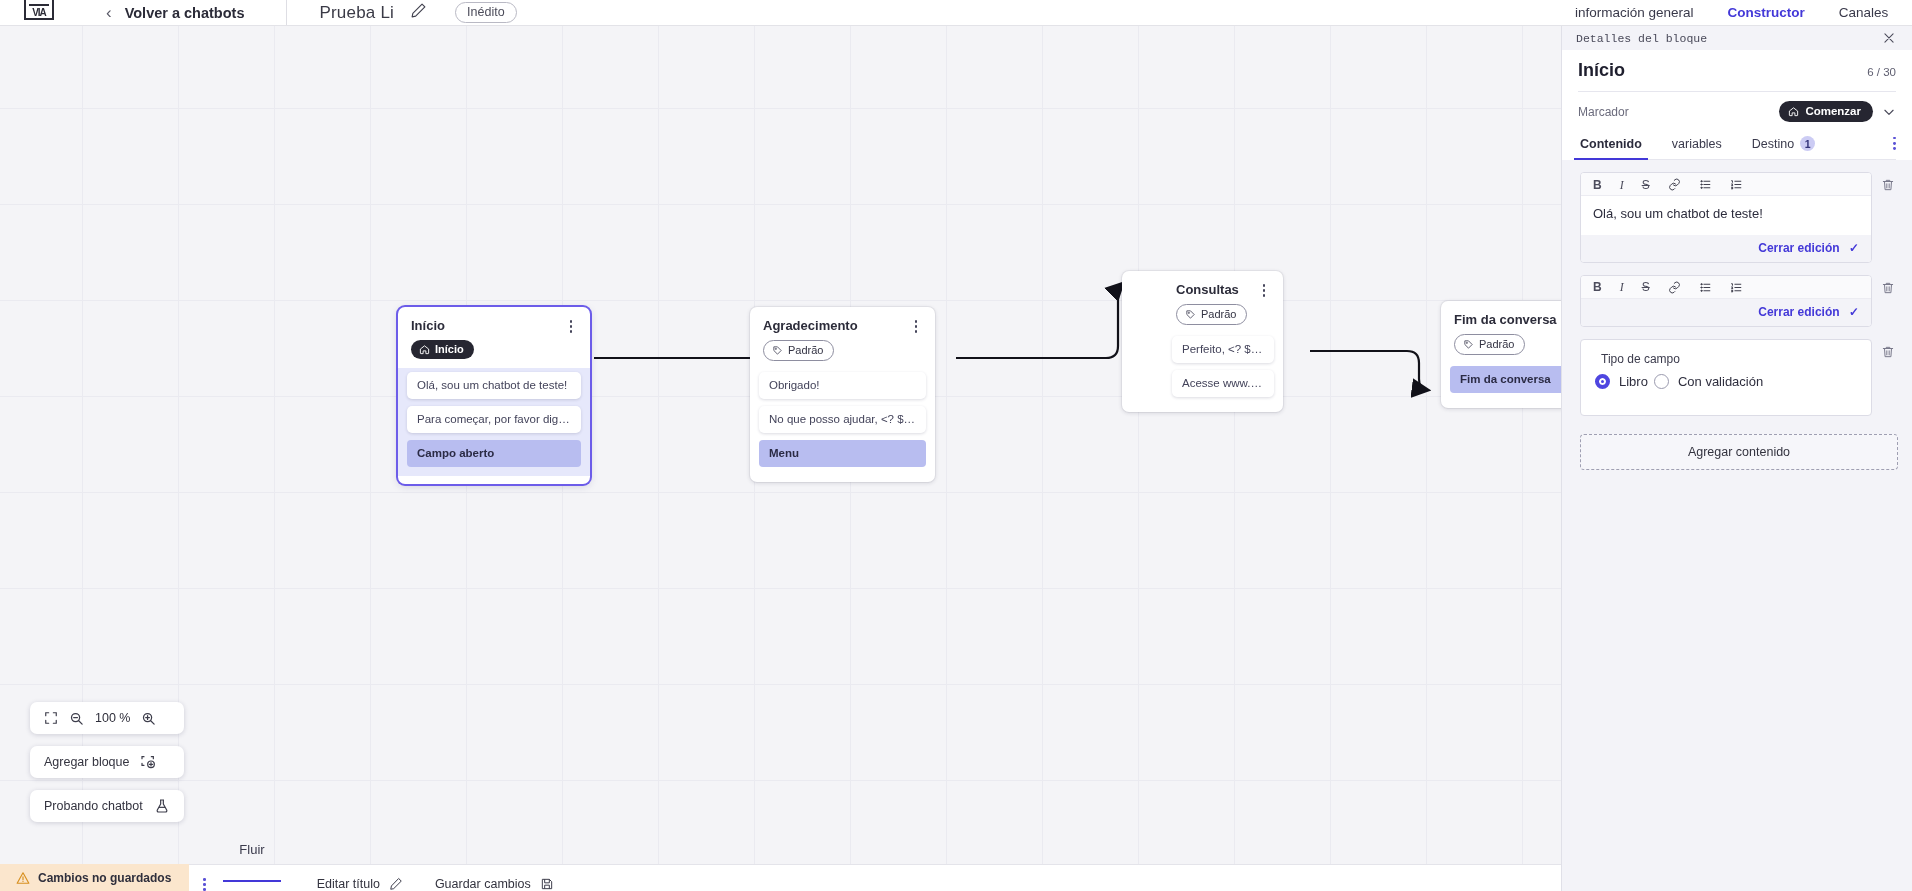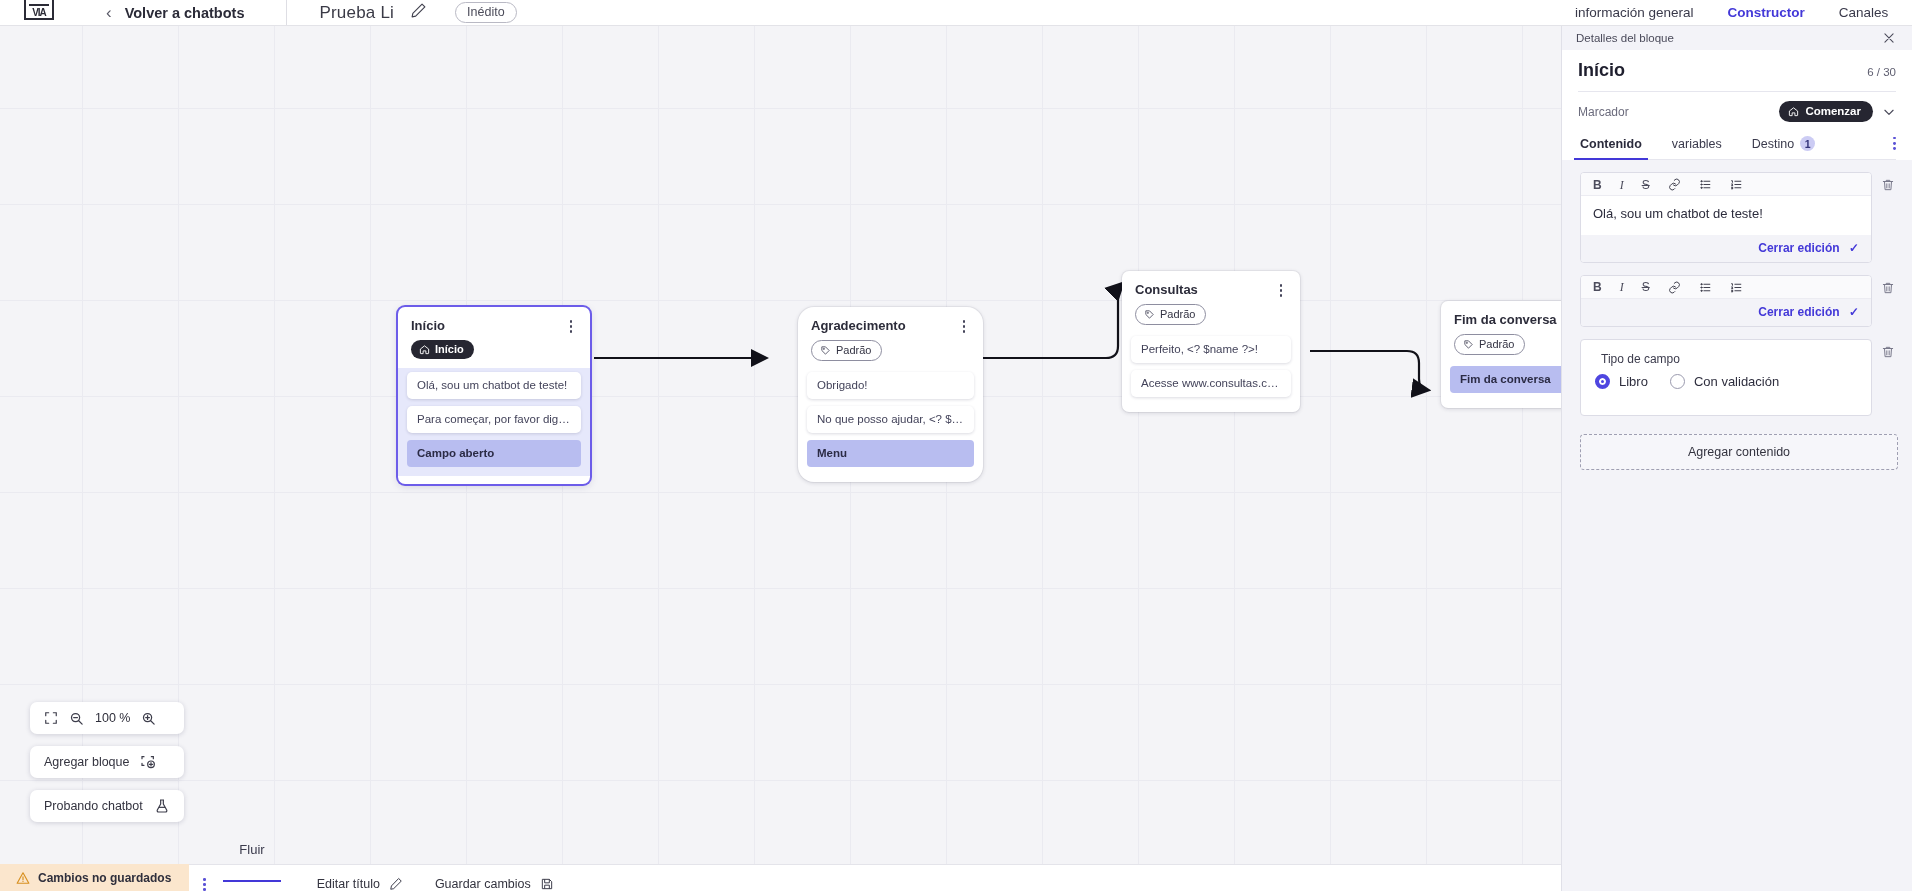--- a/index.html
+++ b/index.html
@@ -144,21 +144,21 @@
     color: #33333f; margin-left: 32px;
   }
 
   
   .panel {
     position: absolute; top: 26px; right: 0; width: 351px; height: 865px;
     background: #f3f3f8; border-left: 1px solid #e0e0e8; overflow: hidden;
   }
   .panel-head {
     height: 24px; display: flex; align-items: center; justify-content: space-between;
-    padding: 0 16px 0 14px; font-size: 11.5px; color: #4a4a5a; background: #f3f3f8;
+    padding: 0 16px 0 14px; font-size: 11.5px; color: #4a4a5a; background: #f3f3f8; font-family: Liberation Mono, monospace;
   }
   .panel-white { background: #fff; padding: 10px 16px 0; }
   .ptitle-row { display: flex; align-items: baseline; justify-content: space-between; }
   .ptitle { font-size: 18px; font-weight: 600; color: #1f1f2e; }
   .pcount { font-size: 11.5px; color: #5e5e70; }
   .prule { height: 1px; background: #e6e6ee; margin: 10px 0 0; }
   .marker-row { display: flex; align-items: center; justify-content: space-between; padding: 9px 0 10px; }
   .marker-lbl { font-size: 12px; color: #6b6b7c; }
   .marker-right { display: flex; align-items: center; gap: 9px; }
   .chip-start {
@@ -199,21 +199,21 @@
 
   .collapse {
     flex: 1; border: 1px solid #dcdce6; border-radius: 4px; overflow: hidden; background: #fff;
   }
   .collapse-head {
     background: #d9dcf7; padding: 6px 12px 7px; font-size: 11.5px; color: #33334a;
     display: flex; align-items: center; justify-content: space-between;
   }
   .collapse-body { padding: 12px 14px 14px; }
   .field-lbl { font-size: 12px; color: #3b3b4c; margin: 0 0 8px 6px; }
-  .radios { display: flex; align-items: center; gap: 22px; margin-bottom: 12px; }
+  .radios { display: flex; align-items: center; gap: 6px; margin-bottom: 12px; }
   .radio { display: flex; align-items: center; gap: 9px; font-size: 13px; color: #2e2e3e; }
   .rdot { width: 15px; height: 15px; border-radius: 50%; border: 1.5px solid #9a9aae; background: #fff; }
   .rdot.on {
     border: 4px solid #4f46e0; background: #4f46e0;
     box-shadow: inset 0 0 0 2px #fff;
   }
   .hint { font-size: 11.5px; color: #70707f; line-height: 1.5; }
 
   .addbox {
     margin: 18px 14px 0 18px; border: 1.5px dashed #9f9fb2; border-radius: 4px;
@@ -276,21 +276,21 @@
         <span>Início</span>
       </span>
     </div>
     <div class="node-body">
       <div class="msg">Olá, sou um chatbot de teste!</div>
       <div class="msg">Para começar, por favor digite o ...</div>
       <div class="msg field">Campo aberto</div>
     </div>
   </div>
 
-  <div class="node" style="left:798px; top:281px; width:185px;border-radius:16px;">
+  <div class="node" style="left:750px; top:281px; width:185px;">
     <div class="node-head">
       <div class="node-title">Agradecimento</div>
       <div class="kebab">
           <i></i>
           <i></i>
           <i></i>
         </div>
     </div>
     <div class="tag-row">
       <span class="tag outline">
@@ -301,21 +301,21 @@
         <span>Padrão</span>
       </span>
     </div>
     <div class="node-body">
       <div class="msg">Obrigado!</div>
       <div class="msg">No que posso ajudar, &lt;? $name ...</div>
       <div class="msg field">Menu</div>
     </div>
   </div>
 
-  <div class="node" style="left:1122px; top:245px; width:178px;">
+  <div class="node" style="left:1122px; top:245px; width:161px;padding-left:41px;">
     <div class="node-head">
       <div class="node-title">Consultas</div>
       <div class="kebab">
           <i></i>
           <i></i>
           <i></i>
         </div>
     </div>
     <div class="tag-row">
       <span class="tag outline">

